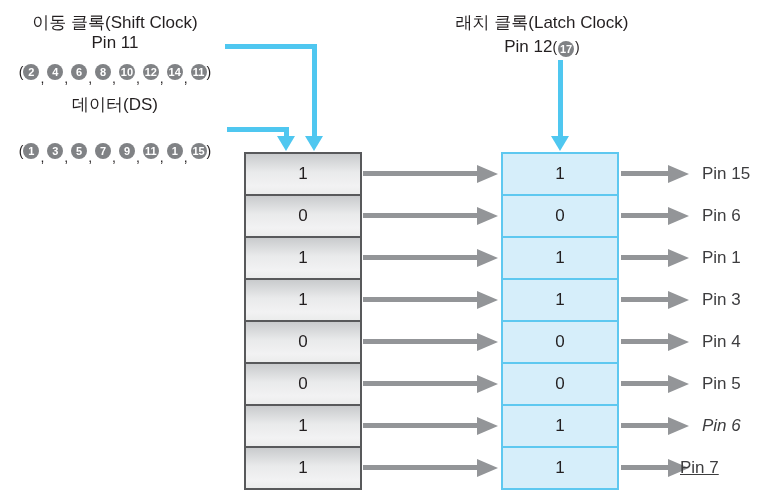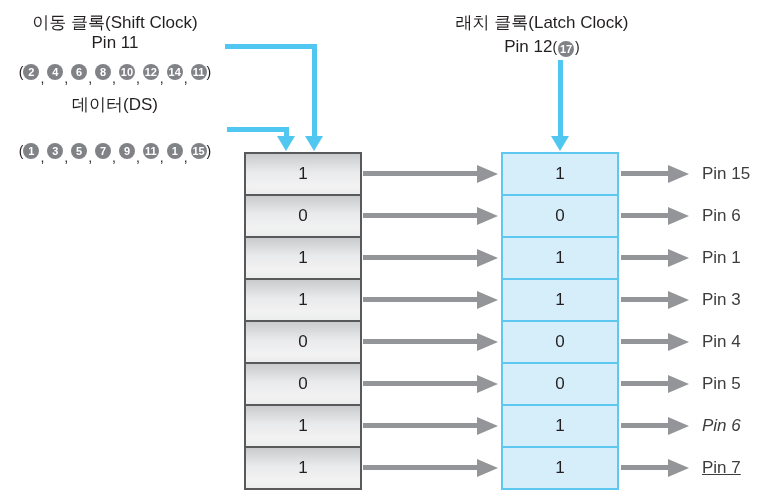--- a/index.html
+++ b/index.html
@@ -171,16 +171,16 @@
       <div class="cell latch-cell" style="top: 404px;">1</div>
       <div class="hline-gray" style="left: 621px; top: 423px; width: 47px;"></div>
       <div class="head-right" style="left: 668px; top: 417px;"></div>
       <div class="pin-label" style="left: 702px; top: 415px; font-style: italic;">Pin 6</div>
       <div class="cell shift-cell" style="top: 446px;">1</div>
       <div class="hline-gray" style="left: 363px; top: 465px; width: 115px;"></div>
       <div class="head-right" style="left: 477px; top: 459px;"></div>
       <div class="cell latch-cell" style="top: 446px;">1</div>
       <div class="hline-gray" style="left: 621px; top: 465px; width: 47px;"></div>
       <div class="head-right" style="left: 668px; top: 459px;"></div>
-      <div class="pin-label" style="left: 702px; top: 457px; text-decoration: underline;">Pin 7</div>
+      <div class="pin-label" style="left: 680px; top: 457px; text-decoration: underline;">Pin 7</div>
     </div>
 
 </div>
 
 </body></html>

